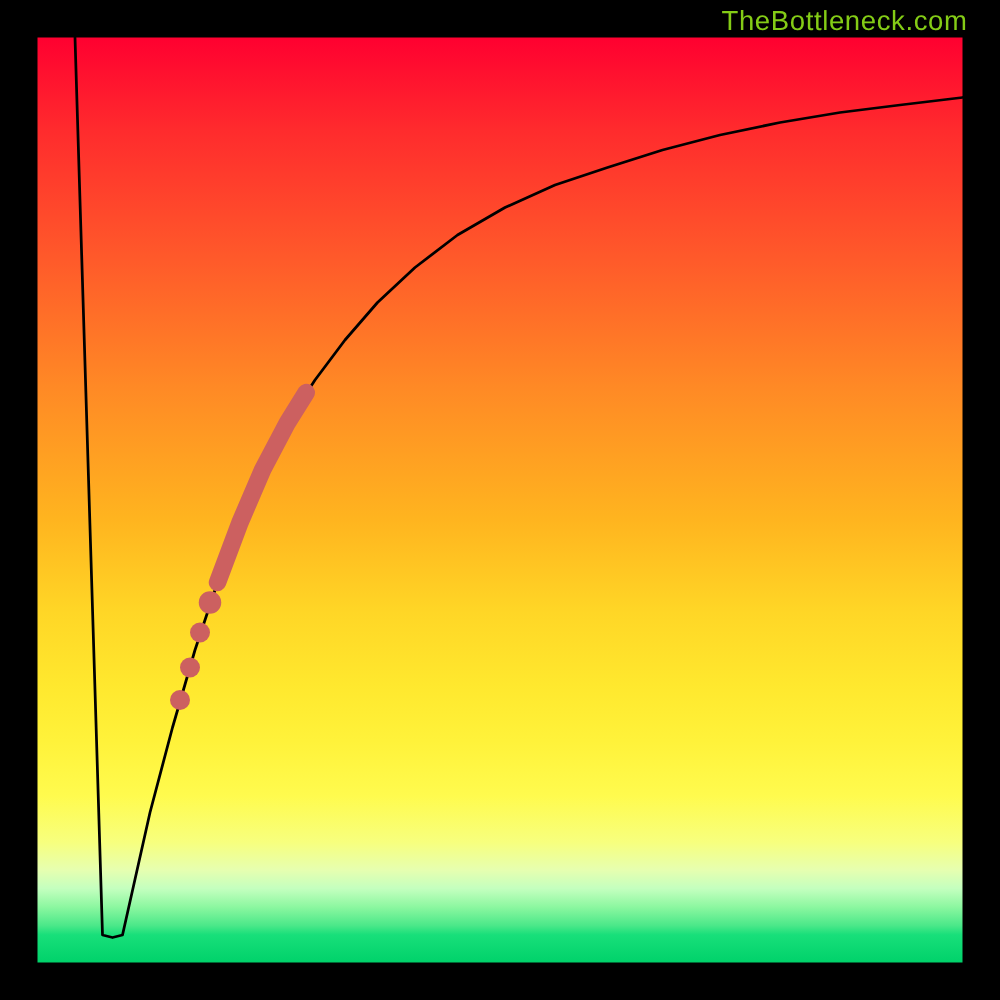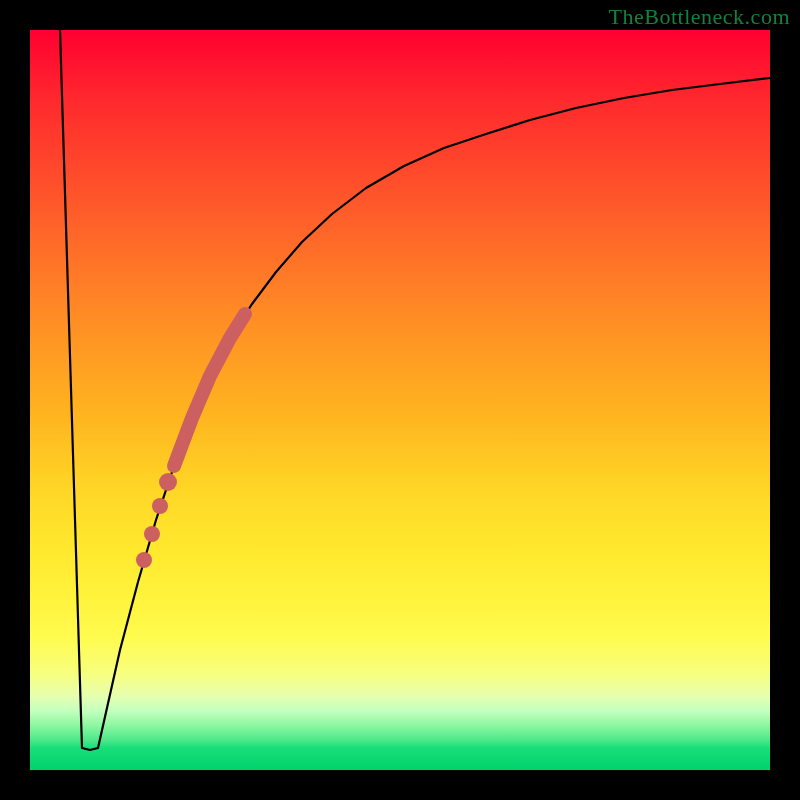--- a/index.html
+++ b/index.html
@@ -37,27 +37,26 @@
       #e6ffb0 90%,
       #c4ffbf 92%,
       #8cf7a0 94%,
       #4be889 96%,
       #18df7a 97%,
       #00d26a 100%);
   }
   .watermark {
     position: absolute;
     top: 4px;
-    right: 10px;
-    color: #15803d;
+    right: 26px;
+    color: #84cc16;
     font-size: 22px;
     letter-spacing: 0.5px;
     font-weight: 400;
     user-select: none;
-    font-family: Liberation Serif, serif;
   }
   svg.curve {
     position: absolute;
     left: 0;
     top: 0;
     width: 740px;
     height: 740px;
     overflow: visible;
   }
   .curve-path {

